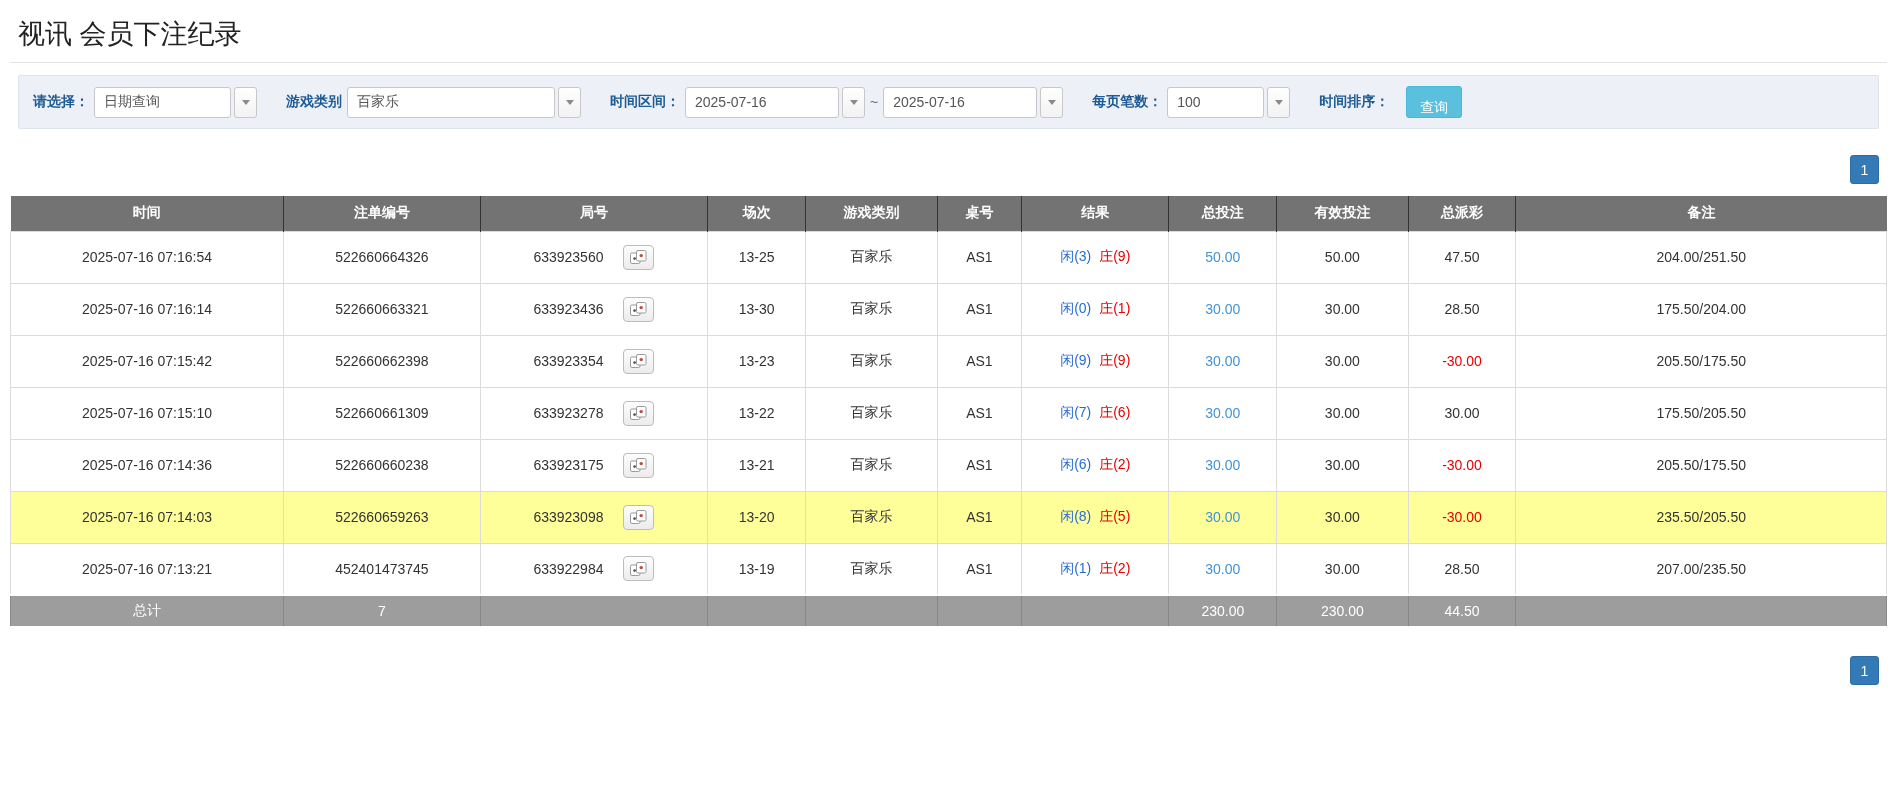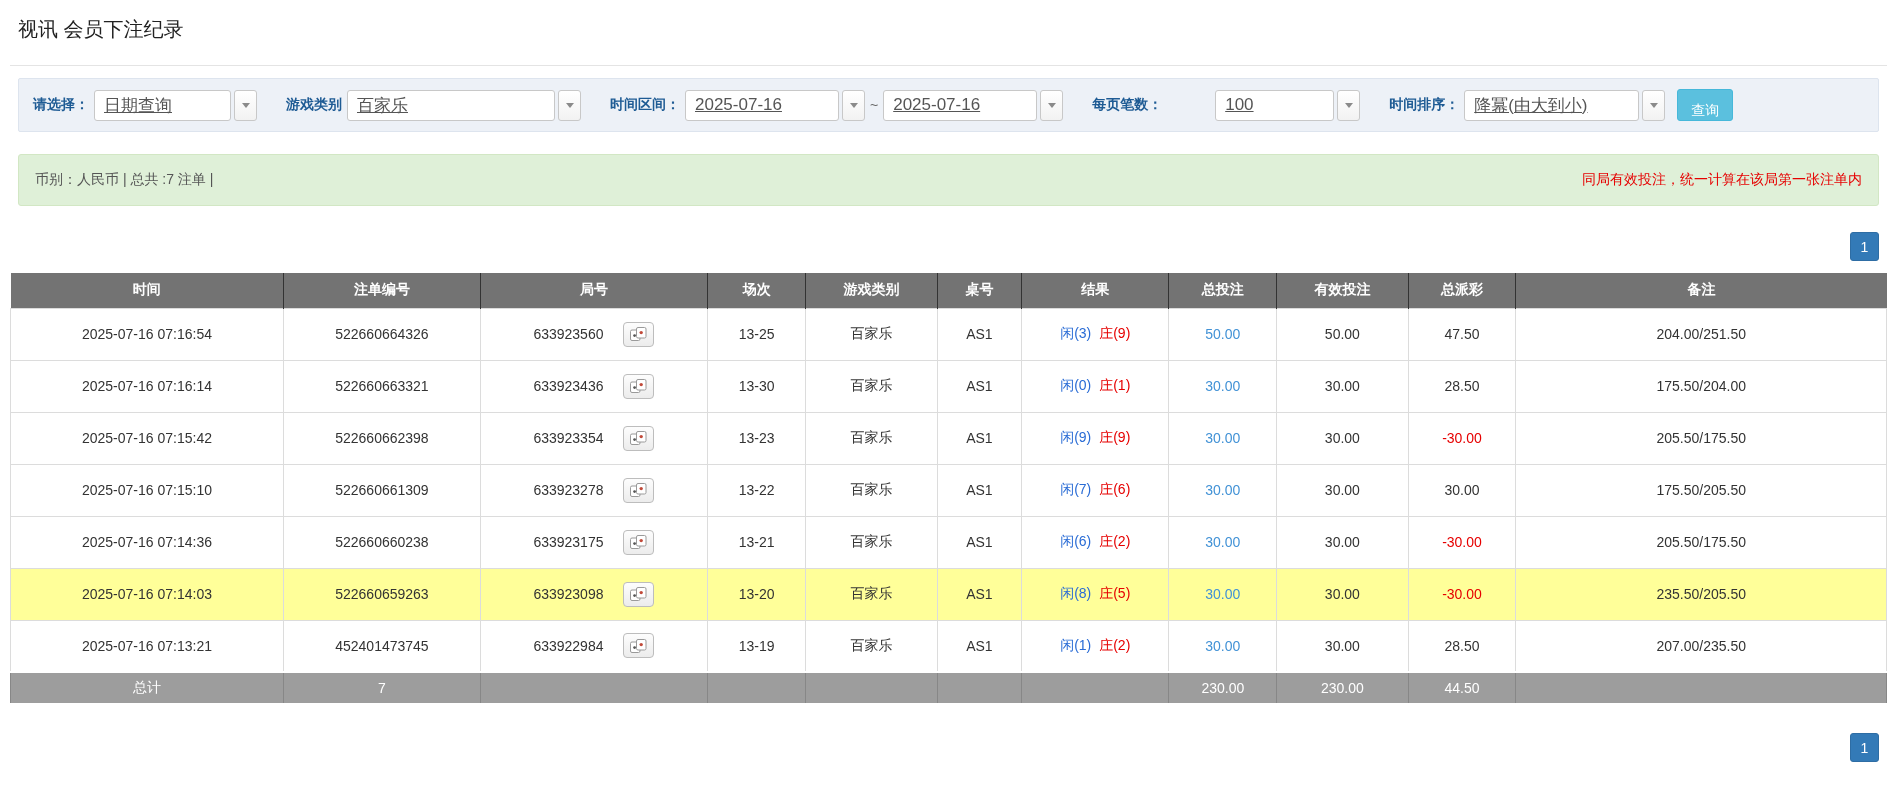--- a/index.html
+++ b/index.html
@@ -2,34 +2,34 @@
 <html><head>
 <meta charset="utf-8">
 <style>
   * { box-sizing: border-box; }
   html,body { margin:0; padding:0; }
   body {
     width:1897px; height:805px; overflow:hidden; background:#fff;
     font-family:"Liberation Sans","DejaVu Sans",sans-serif; color:#333;
   }
   .wrap { padding:12px 10px 0; }
-  .page-title { font-size:20px; font-weight:400; color:#222; margin:4px 0 22px 8px; }
+  .page-title { font-size:27px; font-weight:400; color:#222; margin:4px 0 10px 8px; }
   .title-rule { border:0; border-top:1px solid #e4e4e4; margin:0 0 12px; }
 
   
   .filter-bar {
     margin:0 8px; background:#edf1f7; border:1px solid #dde4ee; border-radius:2px;
     height:54px; display:flex; align-items:center; padding:0 12px; white-space:nowrap;
   }
   .f-label { color:#1e5b94; font-weight:bold; font-size:14px; margin:0 5px 0 29px; }
   .f-label:first-child { margin-left:2px; }
   .combo { display:inline-flex; align-items:center; gap:3px; }
   .combo-field {
     height:31px; background:#fff; border:1px solid #c8c8c8; border-radius:3px;
-    display:inline-flex; align-items:center; padding:0 9px; font-size:17px; color:#555;text-decoration:underline;
+    display:inline-flex; align-items:center; padding:0 9px; font-size:14px; color:#555;
   }
   input.combo-field { font-family:inherit; outline:none; }
   .combo-arrow {
     width:23px; height:31px; background:linear-gradient(#ffffff,#f2f2f2);
     border:1px solid #c8c8c8; border-radius:3px;
     display:inline-flex; align-items:center; justify-content:center; cursor:pointer;
   }
   .caret { width:0; height:0; border-left:4px solid transparent; border-right:4px solid transparent; border-top:5px solid #8a8a8a; }
   .tilde { color:#666; margin:0 5px; font-size:14px; }
   .search-btn {
@@ -115,41 +115,31 @@
     <span class="tilde">~</span>
     <span class="combo">
       <input class="combo-field" style="width: 154px;" value="2025-07-16">
       <span class="combo-arrow">
           <span class="caret"></span>
         </span>
     </span>
 
     <span class="f-label">每页笔数：</span>
     <span class="combo">
-      <input class="combo-field" style="width: 119px; margin-left: 48px;" value="100">
+      <input class="combo-field" style="width: 97px;" value="100">
       <span class="combo-arrow">
           <span class="caret"></span>
         </span>
     </span>
 
     <span class="f-label">时间排序：</span>
-    <span class="combo">
-      <span class="combo-field" style="width:175px;">降冪(由大到小)</span>
-      <span class="combo-arrow">
-          <span class="caret"></span>
-        </span>
-    </span>
 
     <button class="search-btn">查询</button>
   </div>
 
-  <div class="summary-bar">
-    <span class="summary-left">币别：人民币 | 总共 :7 注单 |</span>
-    <span class="summary-right">同局有效投注，统一计算在该局第一张注单内</span>
-  </div>
 
   <div class="pager-row">
     <div class="page-btn">1</div>
   </div>
 
   <table>
     <colgroup>
       <col style="width:14.55%">
         <col style="width:10.5%">
         <col style="width:12.1%">

